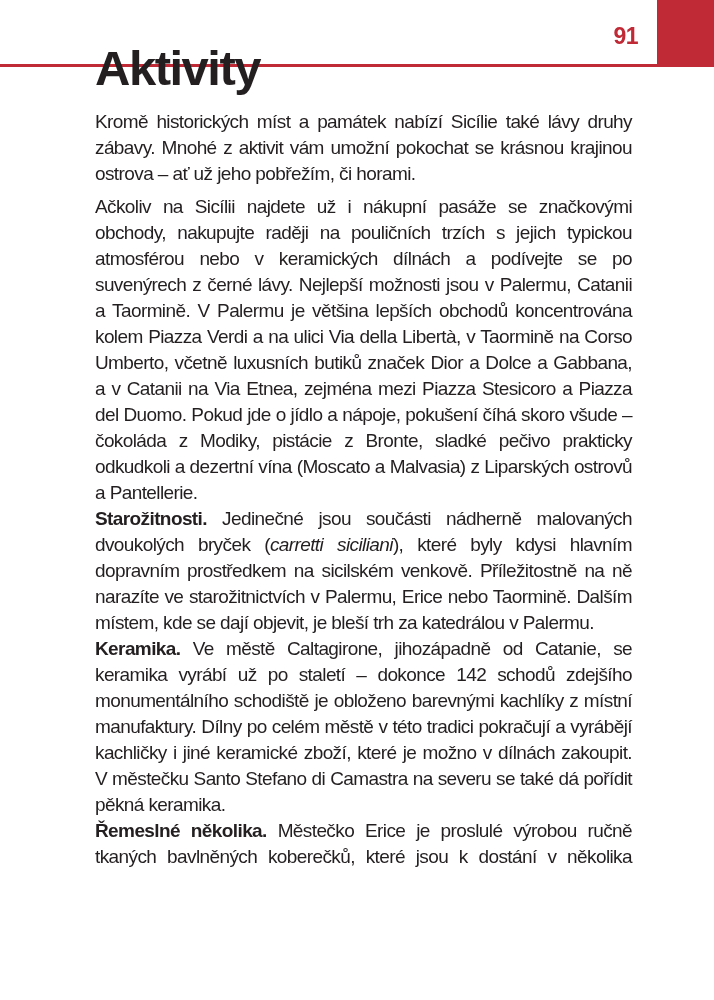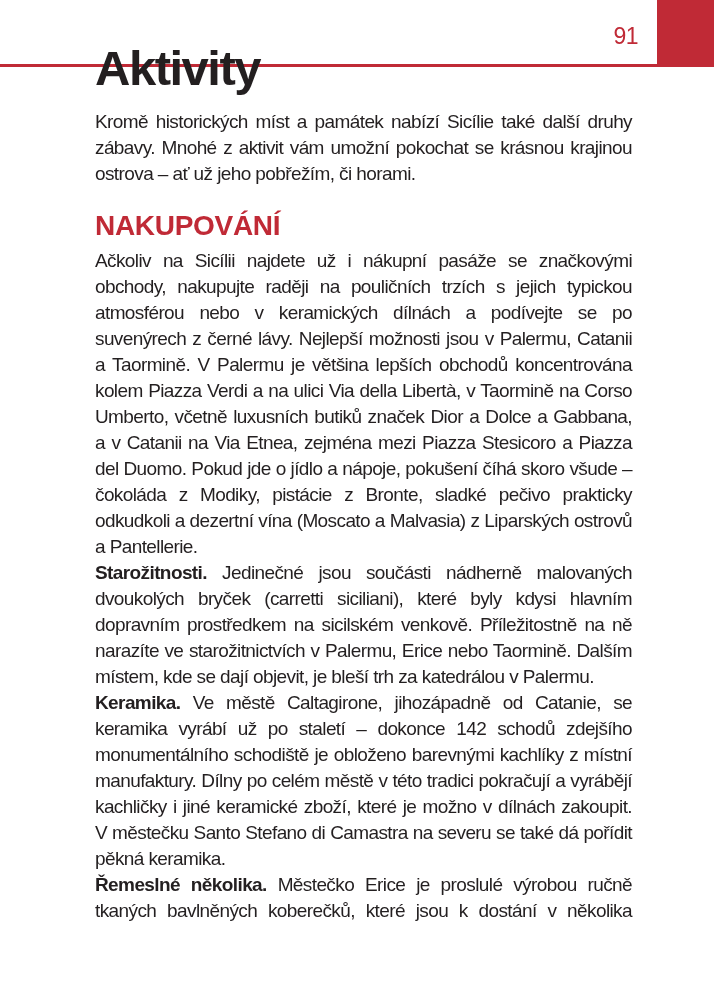--- a/index.html
+++ b/index.html
@@ -15,21 +15,21 @@
     font-family: "Liberation Sans", sans-serif;
     color: var(--text, #231F20);
   }
 
   
   .page-num {
     position: absolute;
     top: 23px;
     right: 76px;
     font-size: 23px;
-    font-weight: normal;
+    font-weight: bold;
     letter-spacing: -0.5px;
     color: var(--accent-red, #C02A36);
   }
   .corner-block {
     position: absolute;
     top: 0;
     right: 0;
     width: 57px;
     height: 67px;
     background: var(--accent-red, #C02A36);
@@ -83,38 +83,37 @@
     line-height: 26px;
     letter-spacing: -0.6px;
     text-align: justify;
     hyphens: auto;
   }
   p.body-par:last-child {
     
     text-align-last: justify;
   }
   .seg-bold   { font-weight: bold; }
-  .seg-italic { }
+  .seg-italic { font-style: italic; }
   .seg-normal { }
 </style>
 </head>
 <body style="--accent-red: #C02A36; --text: #231F20;">
 
 <header>
   <div class="page-num">91</div>
   <div class="corner-block"></div>
   <div class="header-rule"></div>
 </header>
 
 <main class="content">
   <h1 class="page-title">Aktivity</h1>
 
-  <p class="intro">Kromě historických míst a památek nabízí Sicílie také další druhy zábavy. Mnohé z aktivit vám umožní pokochat se krásnou krajinou ostrova – ať už jeho pobřežím, či horami.</p>
+  <p class="intro">Kromě historických míst a památek nabízí Sicílie také lávy druhy zábavy. Mnohé z aktivit vám umožní pokochat se krásnou krajinou ostrova – ať už jeho pobřežím, či horami.</p>
 
-  <h2 class="section-heading">NAKUPOVÁNÍ</h2>
 
   <div class="paragraphs">
       <p class="body-par"><span class="seg-normal">Ačkoliv na Sicílii najdete už i nákupní pasáže se značkovými obchody, nakupujte raději na pouličních trzích s jejich typickou atmosférou nebo v keramických dílnách a podívejte se po suvenýrech z černé lávy. Nejlepší možnosti jsou v Palermu, Catanii a Taormině. V Palermu je většina lepších obchodů koncentrována kolem Piazza Verdi a na ulici Via della Libertà, v Taormině na Corso Umberto, včetně luxusních butiků značek Dior a Dolce a Gabbana, a v Catanii na Via Etnea, zejména mezi Piazza Stesicoro a Piazza del Duomo. Pokud jde o jídlo a nápoje, pokušení číhá skoro všude – čokoláda z Modiky, pistácie z Bronte, sladké pečivo prakticky odkudkoli a dezertní vína (Moscato a Malvasia) z Liparských ostrovů a Pantellerie.</span></p>
       <p class="body-par"><span class="seg-bold">Starožitnosti. </span><span class="seg-normal">Jedinečné jsou součásti nádherně malovaných dvoukolých bryček (</span><span class="seg-italic">carretti siciliani</span><span class="seg-normal">), které byly kdysi hlavním dopravním prostředkem na sicilském venkově. Příležitostně na ně narazíte ve starožitnictvích v Palermu, Erice nebo Taormině. Dalším místem, kde se dají objevit, je bleší trh za katedrálou v Palermu.</span></p>
       <p class="body-par"><span class="seg-bold">Keramika. </span><span class="seg-normal">Ve městě Caltagirone, jihozápadně od Catanie, se keramika vyrábí už po staletí – dokonce 142 schodů zdejšího monumentálního schodiště je obloženo barevnými kachlíky z místní manufaktury. Dílny po celém městě v této tradici pokračují a vyrábějí kachličky i jiné keramické zboží, které je možno v dílnách zakoupit. V městečku Santo Stefano di Camastra na severu se také dá pořídit pěkná keramika.</span></p>
       <p class="body-par"><span class="seg-bold">Řemeslné několika. </span><span class="seg-normal">Městečko Erice je proslulé výrobou ručně tkaných bavlněných koberečků, které jsou k dostání v několika</span></p>
     </div>
 </main>
 
 </body></html>

